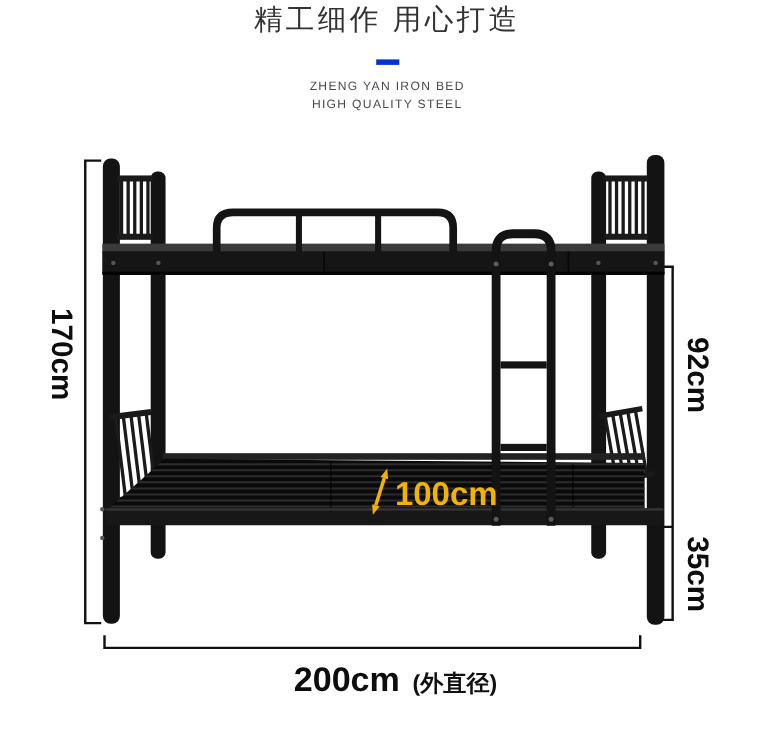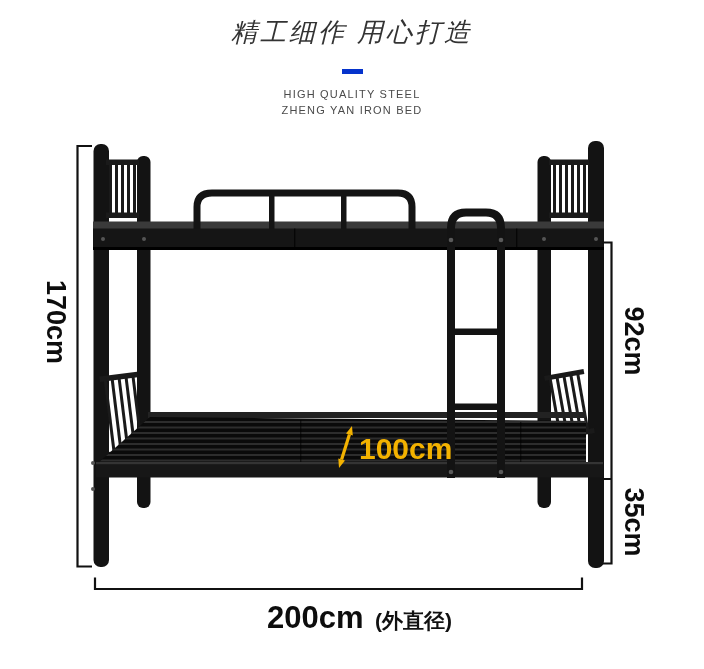--- a/index.html
+++ b/index.html
@@ -2,22 +2,22 @@
 <html><head>
 <meta charset="utf-8">
 <style>
   html,body{margin:0;padding:0;background:#fff;}
   .page{
     position:relative;width:704px;height:669px;background:#ffffff;
     font-family:"Liberation Sans",sans-serif;overflow:hidden;
   }
   .hdr{position:absolute;top:0;left:0;width:100%;text-align:center;}
   .hdr h1{
-    margin:0;padding-top:17px;font-size:26px;font-weight:500;color:#333;
-    letter-spacing:3px;line-height:30px;font-style:italic;
+    margin:0;padding-top:2px;font-size:26px;font-weight:500;color:#333;
+    letter-spacing:3px;line-height:30px;
   }
   .hdr .divider{
     width:21px;height:5px;background:#0533cc;margin:22px auto 12px auto;
   }
   .hdr .sub{
     margin:0;font-size:11px;color:#4a4a4a;letter-spacing:1.2px;
     line-height:16px;font-weight:500;
   }
   svg{position:absolute;left:0;top:0;}
   .dim-label{font:bold 27px "Liberation Sans",sans-serif;fill:#0d0d0d;}
@@ -27,22 +27,22 @@
   .dimline{stroke:#111;stroke-width:2.2;fill:none;}
 </style>
 </head>
 <body>
 
 <div class="page">
 
   <div class="hdr">
     <h1>精工细作 用心打造</h1>
     <div class="divider"></div>
+    <p class="sub">ZHENG YAN IRON BED</p>
     <p class="sub">HIGH QUALITY STEEL</p>
-    <p class="sub">ZHENG YAN IRON BED</p>
   </div>
 
   <svg width="704" height="669" viewBox="0 0 704 669">
 
     <defs>
       <clipPath id="deckClip">
         <polygon points="150,417 586,421 586,463 98,463"></polygon>
       </clipPath>
     </defs>
 

